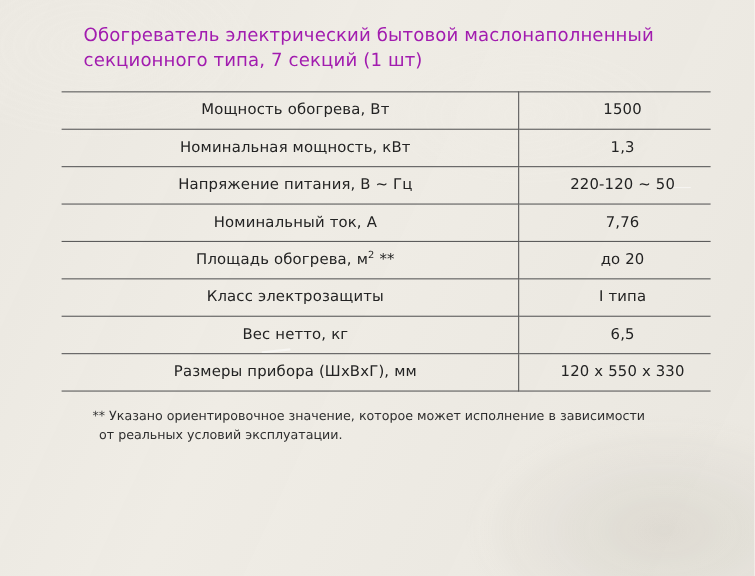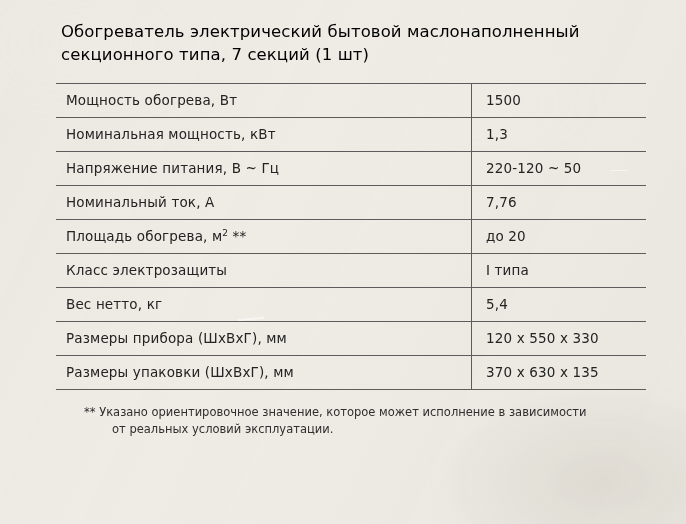--- a/index.html
+++ b/index.html
@@ -35,28 +35,29 @@
   }
   .sheet {
     position: relative;
     padding: 14px 40px 0 56px;
     box-sizing: border-box;
   }
   .doc-title {
     font-size: 16.5px;
     line-height: 1.42;
     letter-spacing: 0.1px;
-    color: #000000;
-    margin: 6px 0 16px 5px;
+    color: #a21caf;
+    margin: 6px 0 16px 20px;
     max-width: 600px;
   }
   table.spec {
     width: 590px;
     border-collapse: collapse;
     table-layout: fixed;
+    text-align: center;
   }
   table.spec tr {
     height: 34px;
   }
   table.spec td {
     border-top: 1px solid #5c5c5c;
     border-bottom: 1px solid #5c5c5c;
     font-size: 13.5px;
     color: #232323;
     padding: 0 0 0 10px;
@@ -80,21 +81,21 @@
   }
   .footnote {
     margin: 14px 0 0 28px;
     font-size: 11.5px;
     line-height: 1.5;
     color: #2e2e2e;
     max-width: 540px;
   }
   .footnote .fn-line2 {
     display: block;
-    margin-left: 28px;
+    margin-left: 6px;
   }
 </style>
 </head>
 <body>
 
 <div class="paper-grain"></div>
 <div class="scratch" style="left:238px; top:318px; width:26px; height:2px; transform:rotate(-6deg);"></div>
 <div class="scratch" style="left:610px; top:170px; width:18px; height:1px;"></div>
 
 <div class="sheet">
@@ -122,29 +123,25 @@
       <tr>
         <td class="param"><span>Площадь обогрева, м</span><sup class="unit">2</sup><span> **</span></td>
         <td class="value">до 20</td>
       </tr>
       <tr>
         <td class="param">Класс электрозащиты</td>
         <td class="value">I типа</td>
       </tr>
       <tr>
         <td class="param">Вес нетто, кг</td>
-        <td class="value">5,4</td>
+        <td class="value">6,5</td>
       </tr>
       <tr>
         <td class="param">Размеры прибора (ШхВхГ),  мм</td>
         <td class="value">120 x 550 x 330</td>
-      </tr>
-      <tr>
-        <td class="param">Размеры упаковки (ШхВхГ),  мм</td>
-        <td class="value">370 x 630 x 135</td>
       </tr>
     </tbody>
   </table>
 
   <div class="footnote">
     <span>** Указано ориентировочное значение, которое может исполнение в зависимости</span>
     <span class="fn-line2">от реальных условий эксплуатации.</span>
   </div>
 
 </div>

